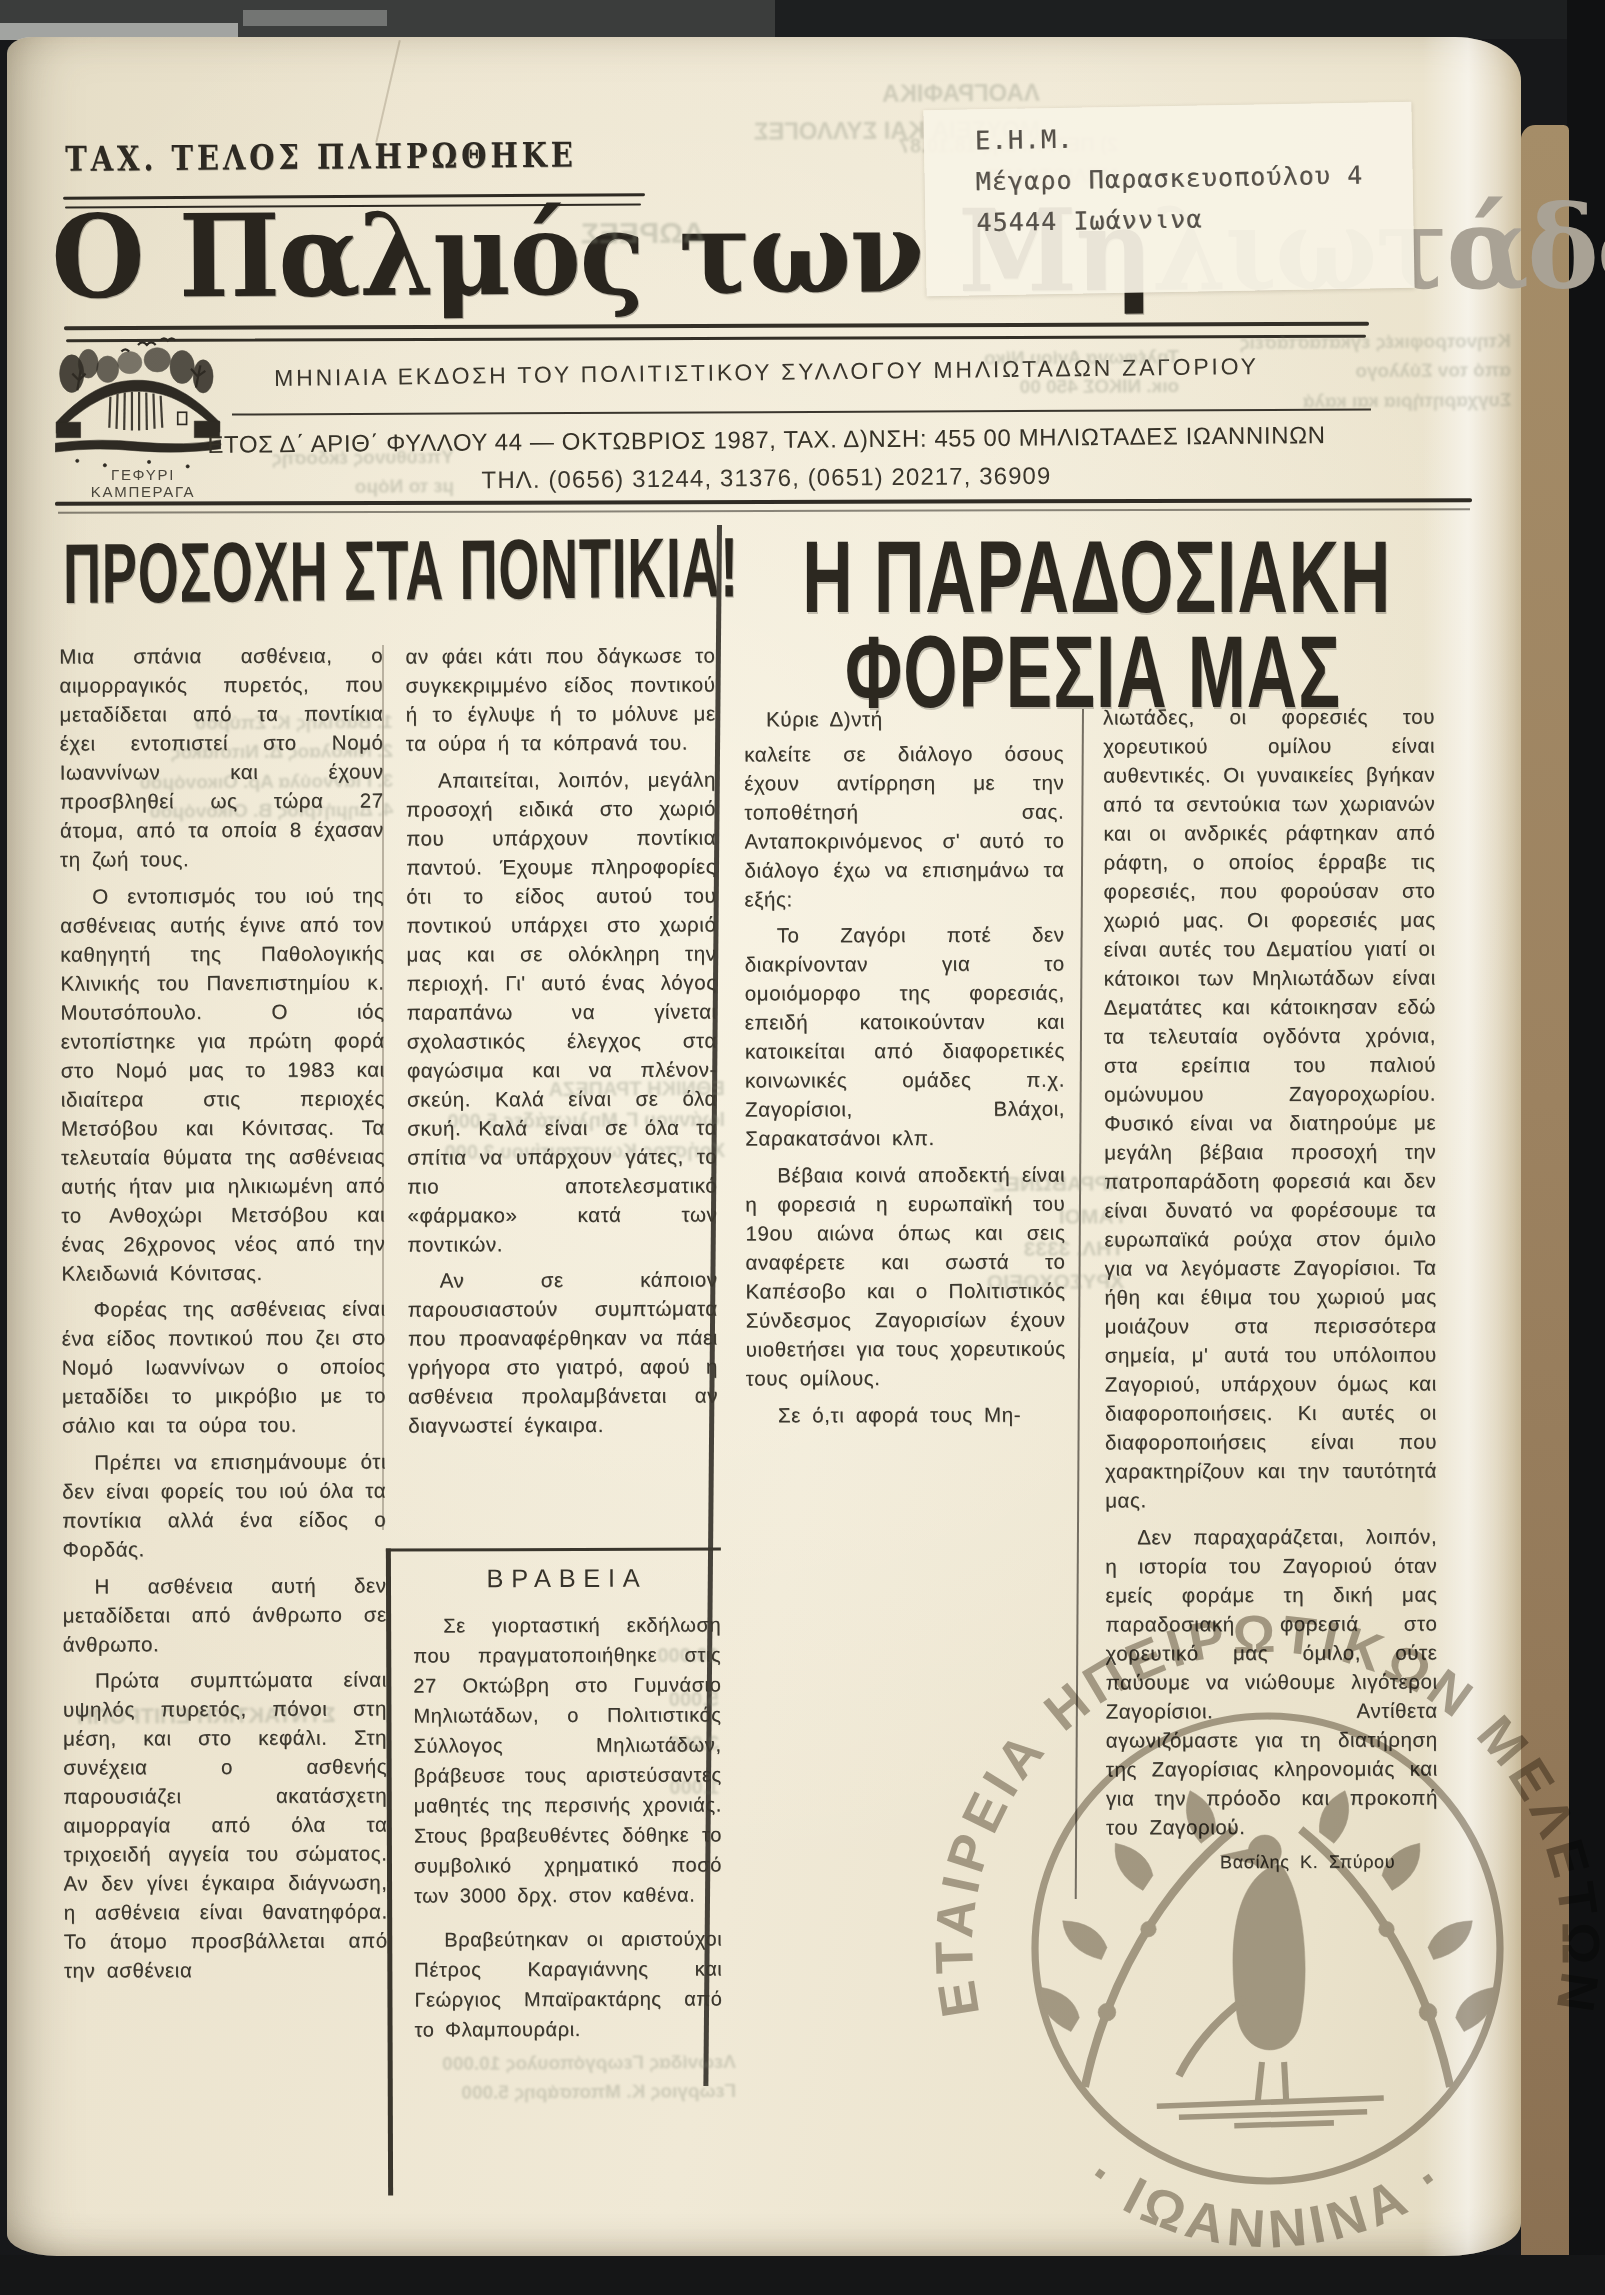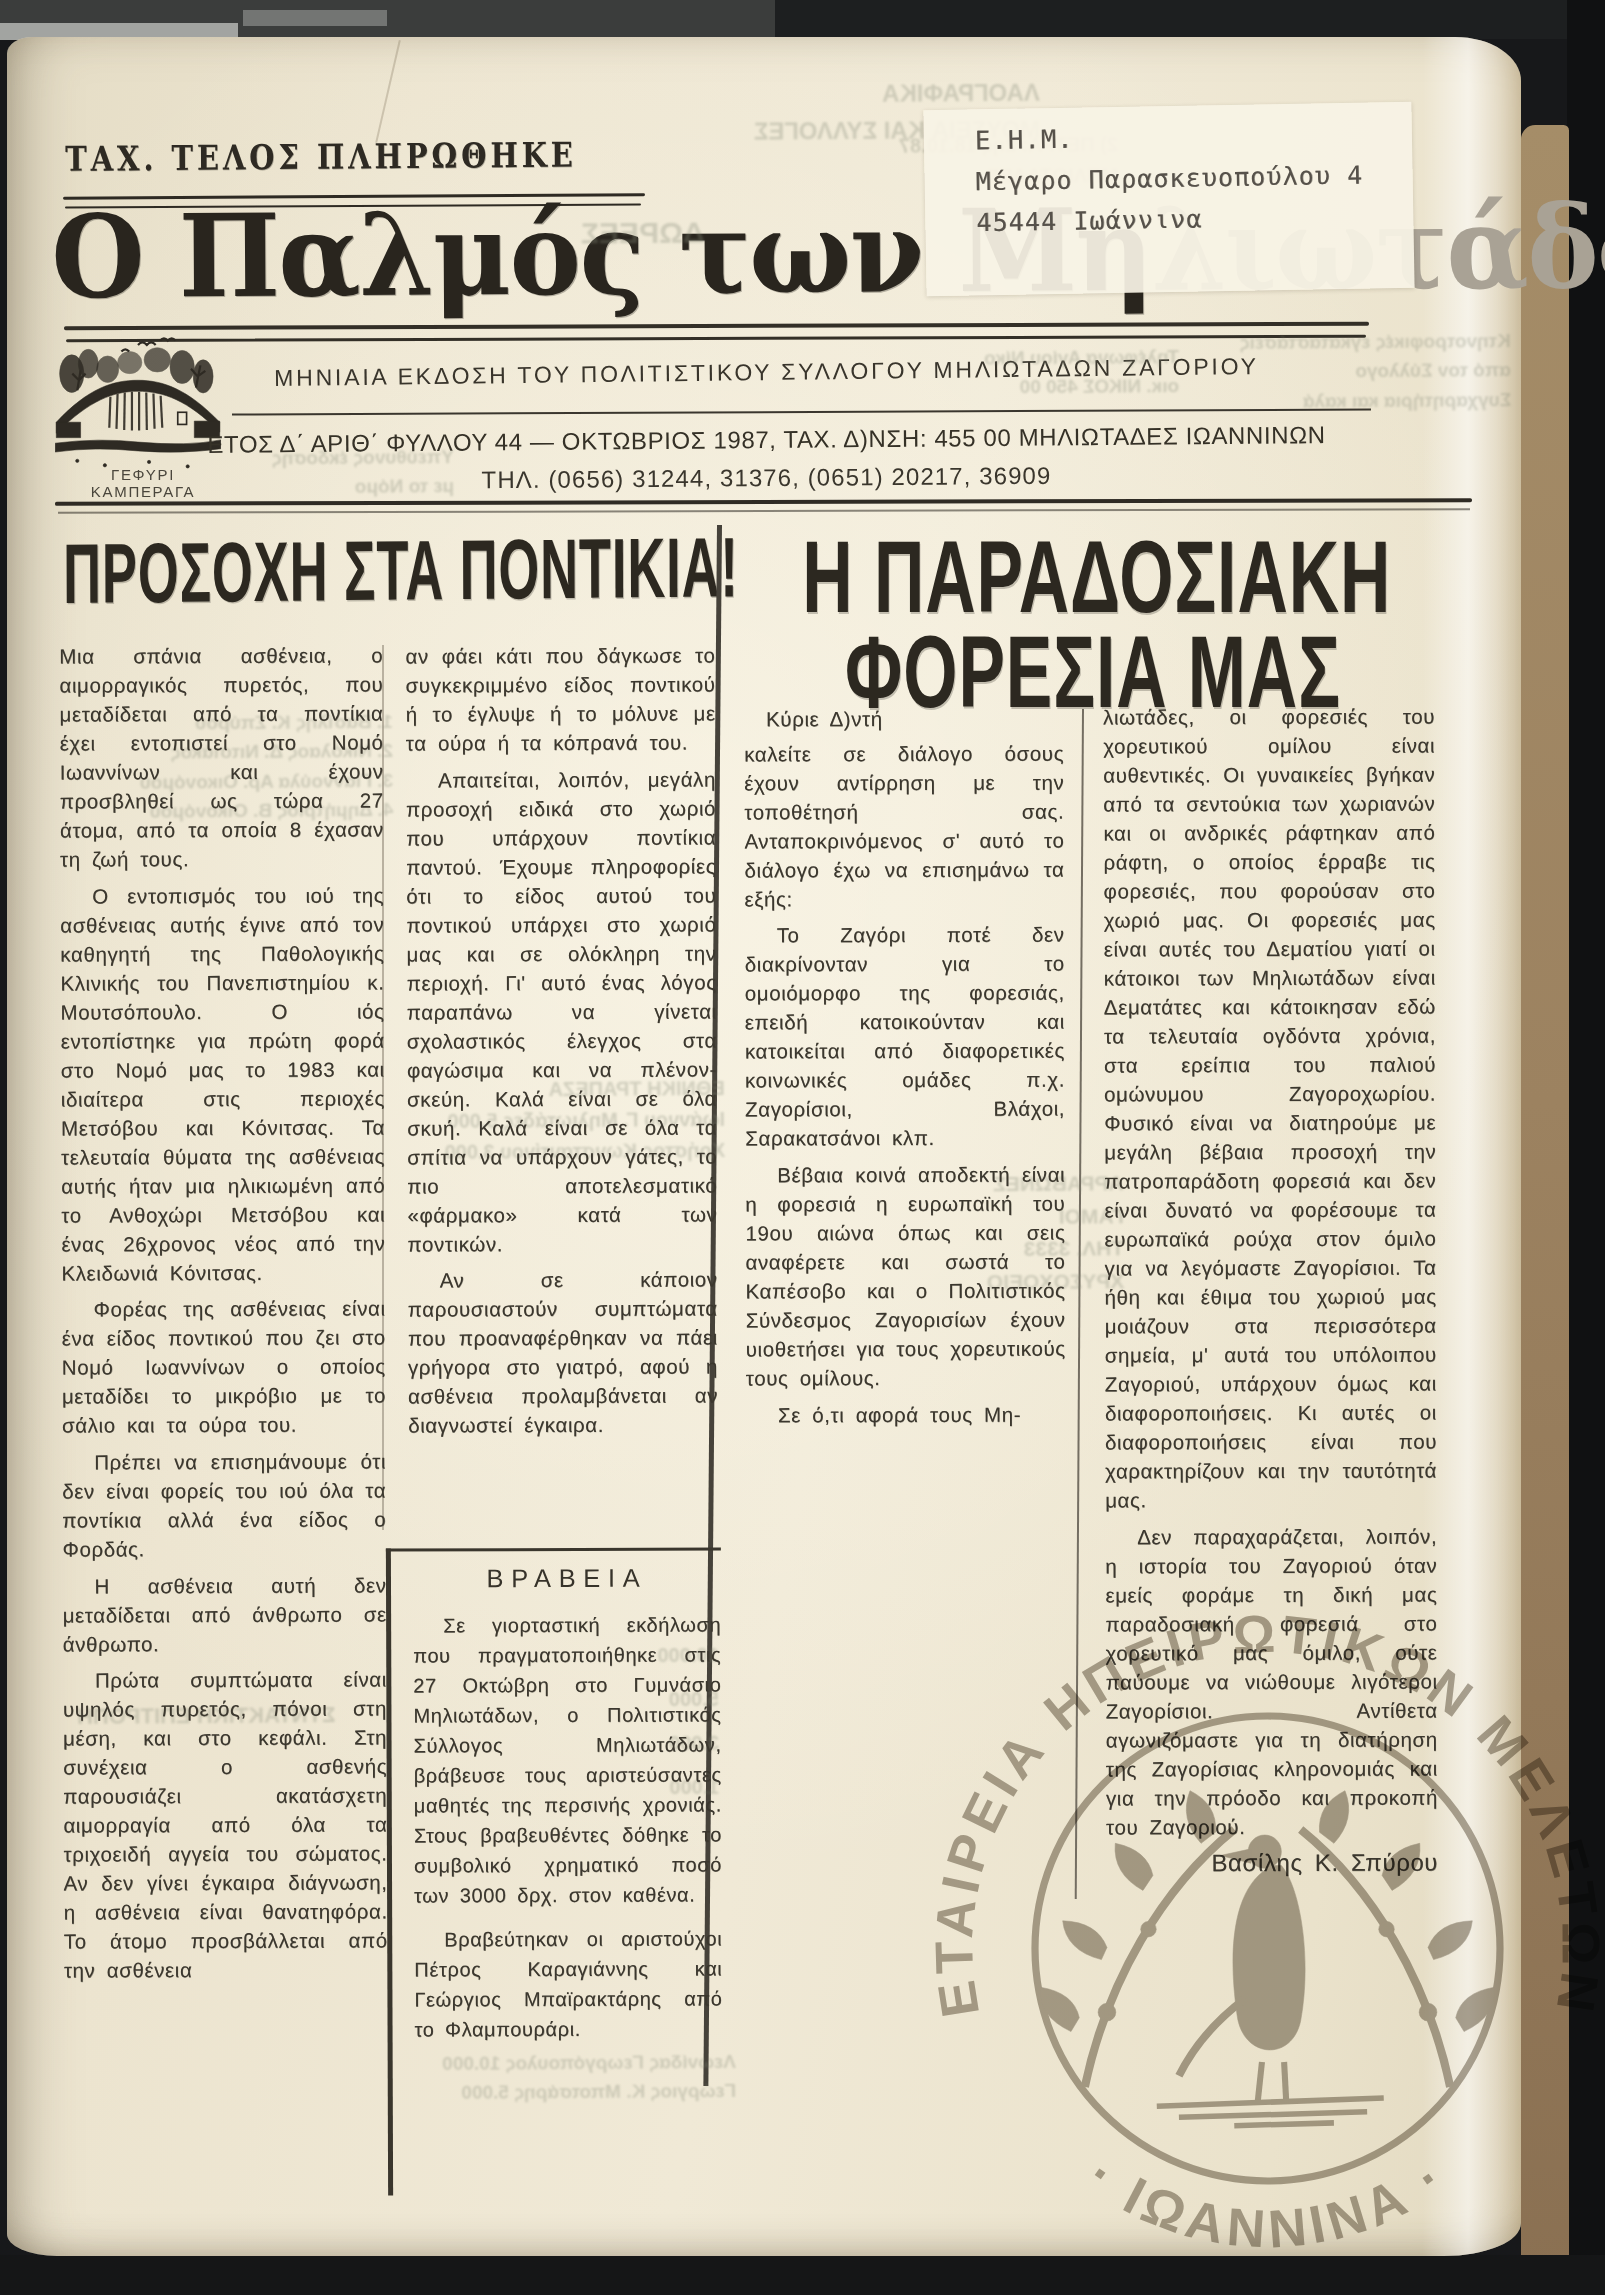--- a/index.html
+++ b/index.html
@@ -82,21 +82,21 @@
   .col{position:absolute;text-align:justify;font-size:20.5px;line-height:29px;color:#3b372e;
        letter-spacing:0.6px;word-spacing:5px;overflow:hidden;z-index:3;
        text-shadow:0.3px 0.4px 0.4px rgba(59,55,46,.5);}
   .col p{margin:0 0 7.7px 0;text-indent:32px;}
   .col p.noindent{text-indent:0;}
   .col p.salut{text-indent:22px;margin:2.2px 0 5.5px 0;}
   .col1{left:62px;top:641px;width:324px;height:1577px;transform:rotate(-.2deg);}
   .col2{left:407px;top:641px;width:310px;height:897px;transform:rotate(-.2deg);}
   .col3{left:746px;top:702px;width:320px;height:1516px;transform:rotate(-.15deg);}
   .col4{left:1105px;top:702px;width:332px;height:1494px;transform:rotate(-.15deg);}
-  .signature{text-align:right;padding-left:39px;text-indent:0;margin-top:14.4px;font-size:24px;}
+  .signature{text-align:center;padding-left:39px;text-indent:0;margin-top:14.4px;font-size:18px;}
 
   
   .vd-faint{left:382px;top:645px;width:1.7px;height:885px;background:#b9b1a0;}
   .vd-article{left:717px;top:525px;width:5px;height:1561px;background:#46423a;transform:rotate(.5deg);transform-origin:top;}
   .vd-col34{left:1082px;top:709px;width:2.2px;height:1190px;background:#746e62;transform:rotate(.35deg);transform-origin:top;}
 
   
   .awards{left:387px;top:1548px;width:308px;height:636px;border-top:3.9px solid #3a362d;border-left:5.5px solid #3a362d;
           padding:7.7px 0 0 22px;overflow:hidden;z-index:3;transform:rotate(-.2deg);}
   .awards .title{text-align:center;font-size:25.5px;letter-spacing:7.7px;color:#37332a;margin:5.5px 0 16.6px 0;font-weight:500;}

